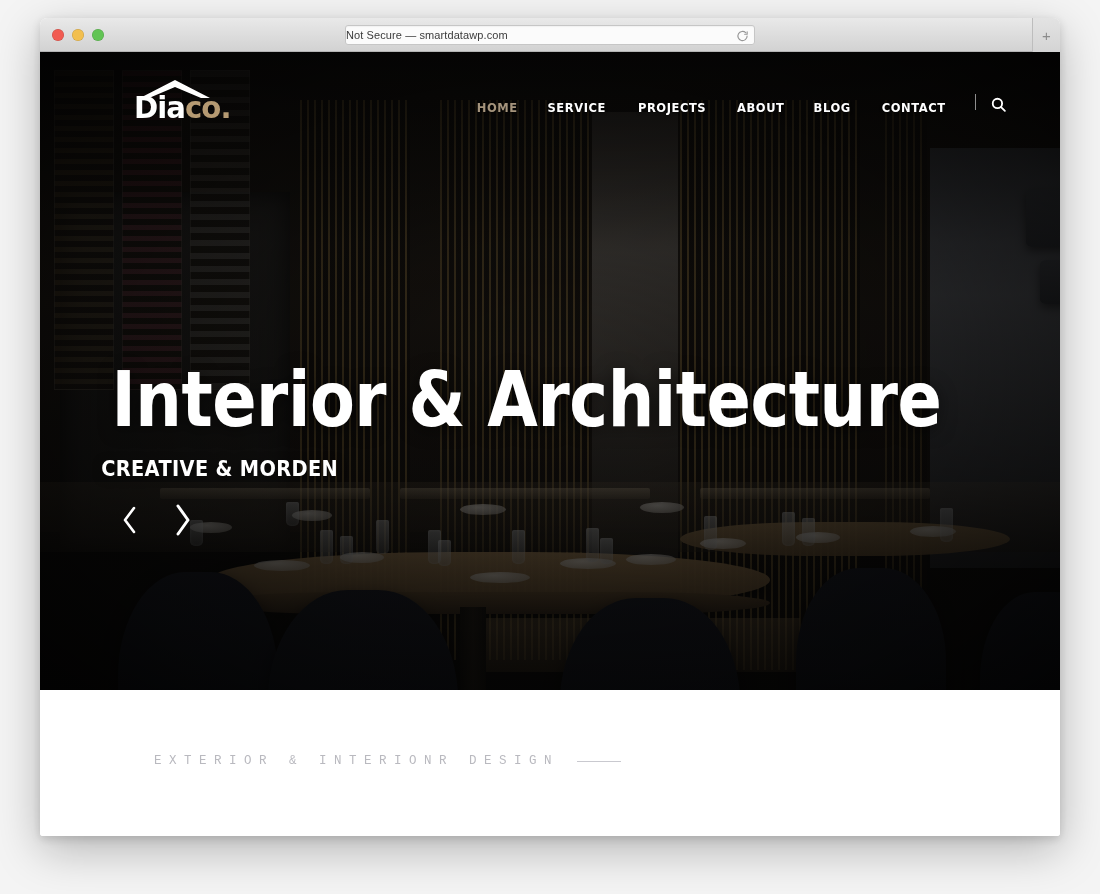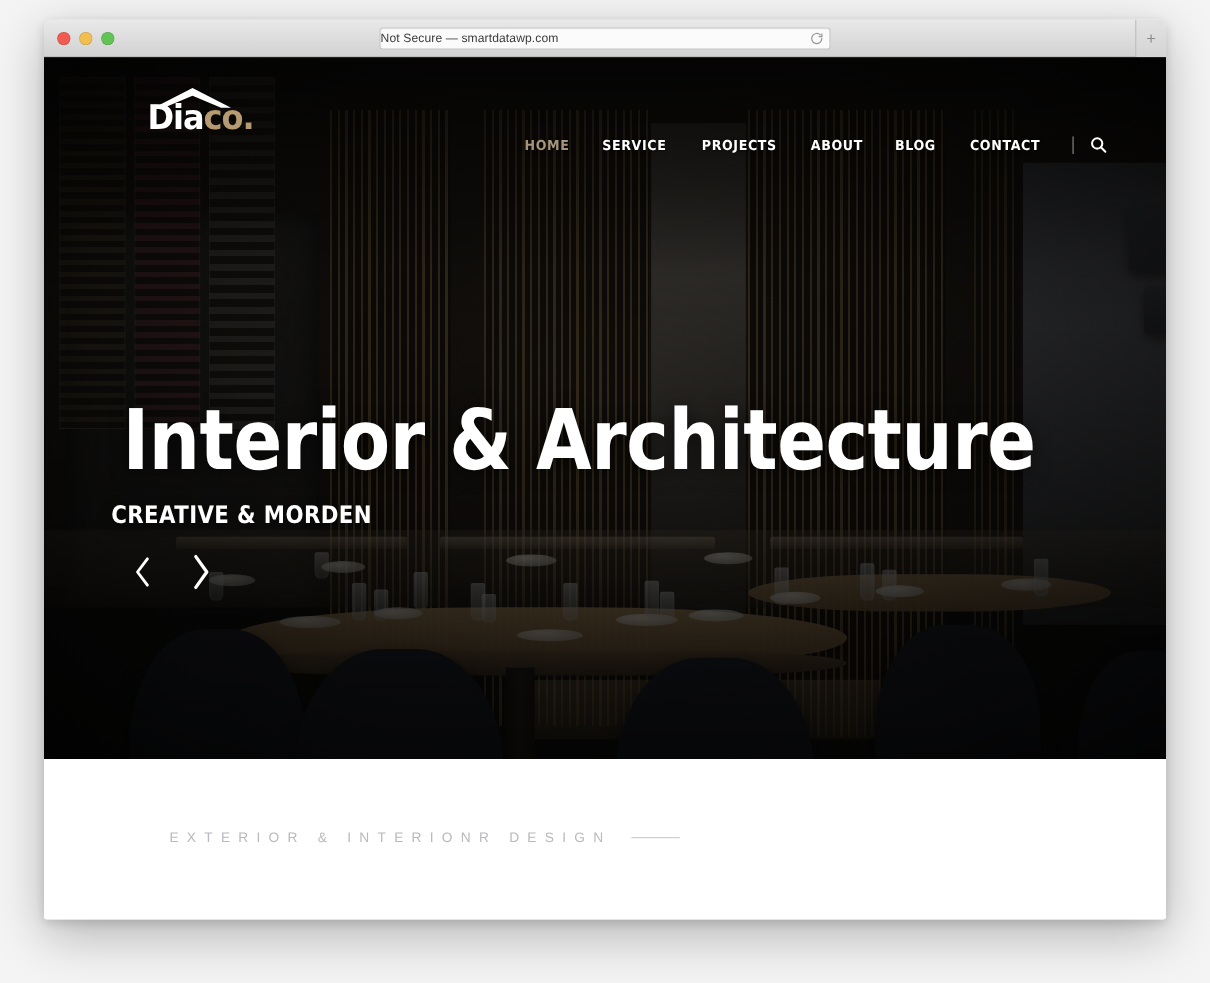--- a/index.html
+++ b/index.html
@@ -364,23 +364,21 @@
     transform-origin: left center;
   }
   .logo-a { color: #ffffff; }
   .logo-b { color: #b59a72; }
 
   #main-nav {
     position: absolute;
     right: 52px;
     top: 42px;
     display: flex;
-    align-items: center;
     gap: 0px;
-    margin-top: 24px;
   }
   .nav-item {
     font-family: "DejaVu Sans", sans-serif;
     font-size: 12.5px;
     font-weight: 700;
     letter-spacing: 0.6px;
     color: #ffffff;
     padding: 6px 13px;
     text-transform: uppercase;
     white-space: nowrap;
@@ -447,21 +445,21 @@
   }
   #section-eyebrow-row {
     position: absolute;
     left: 114px;
     top: 64px;
     display: flex;
     align-items: center;
     gap: 18px;
   }
   #section-eyebrow {
-    font-family: Liberation Sans, sans-serif;
+    font-family: Liberation Mono, monospace;
     font-size: 12.5px;
     letter-spacing: 7.5px;
     color: #b9b9bf;
     white-space: nowrap;
   }
   #eyebrow-rule {
     width: 44px;
     height: 1px;
     background: #c9c9cf;
   }

